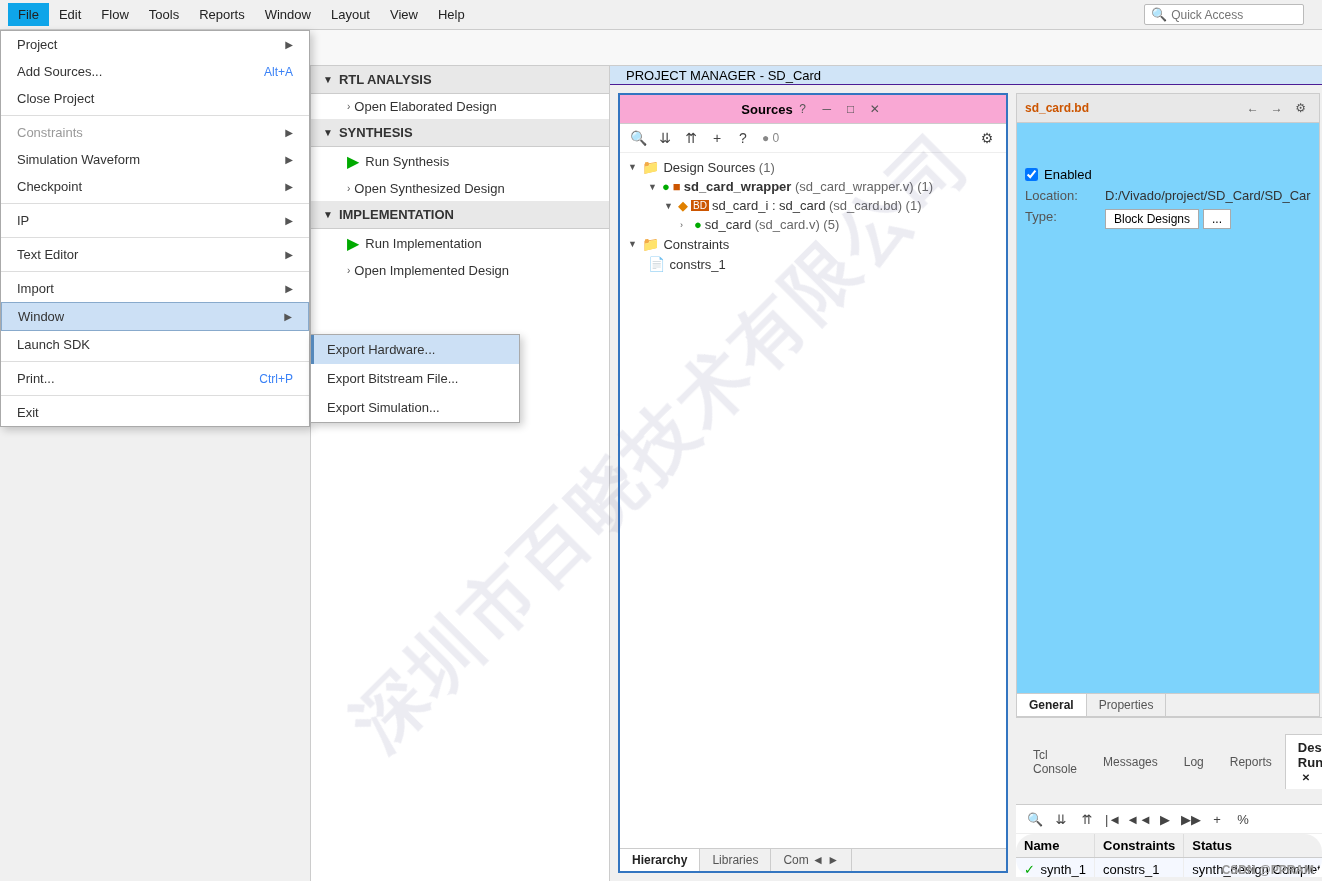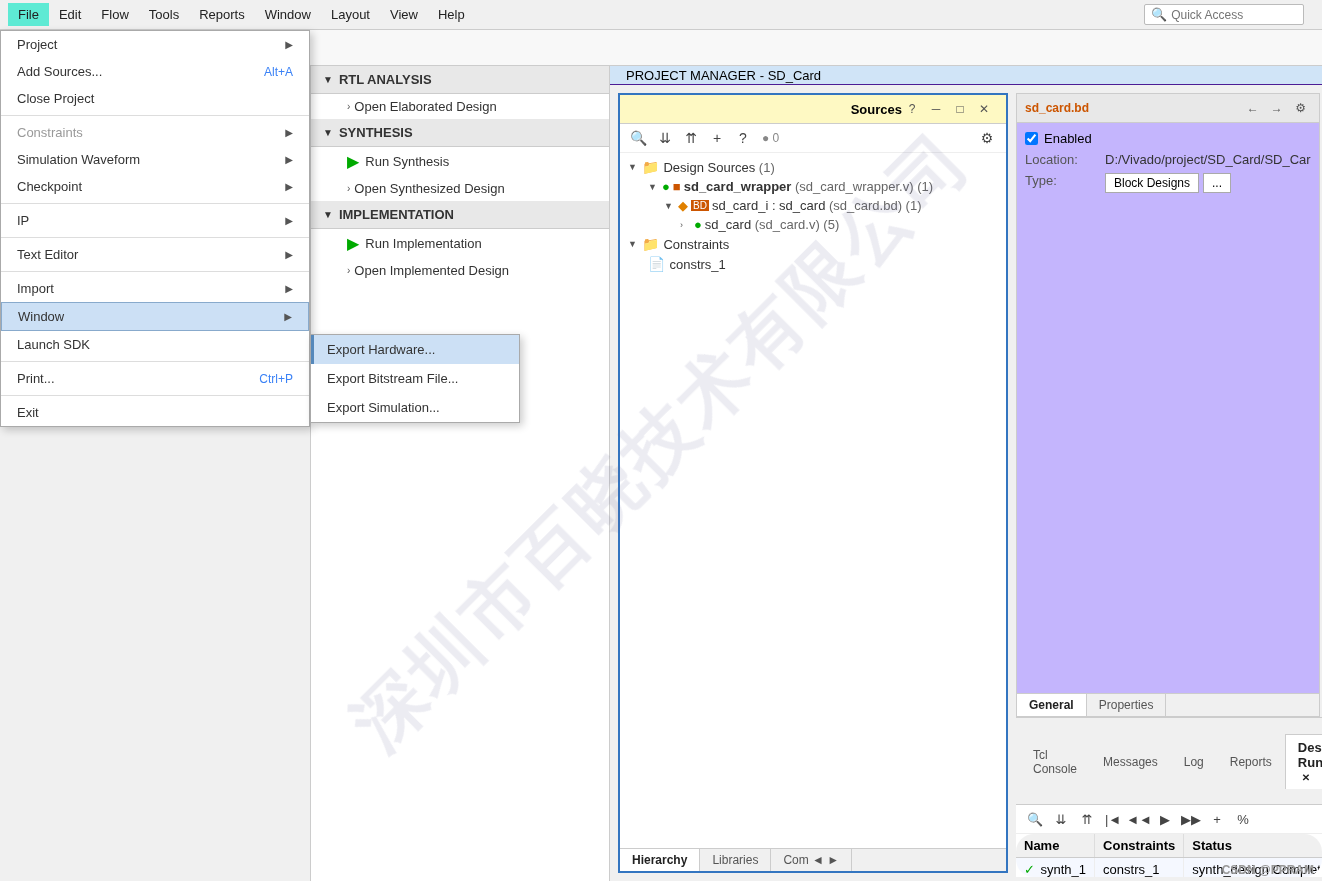--- a/index.html
+++ b/index.html
@@ -13,21 +13,21 @@
       height: 30px;
       padding: 0 8px;
       position: relative;
       z-index: 100;
     }
     .menubar-item {
       padding: 4px 10px;
       cursor: pointer;
       color: #222;
     }
-    .menubar-item.active { background: #5eead4; }
+    .menubar-item.active { background: #0ea5e9; }
     .menubar-separator { flex: 1; }
     .quick-access {
       display: flex; align-items: center;
       border: 1px solid #bbb;
       border-radius: 2px;
       padding: 2px 6px;
       background: white;
       width: 160px;
       margin-right: 10px;
     }
@@ -158,22 +158,22 @@
     
     .sources-panel {
       width: 390px;
       border: 2px solid #3375c0;
       background: white;
       margin: 8px;
       display: flex;
       flex-direction: column;
     }
     .panel-header {
-      display: flex; align-items: center; justify-content: flex-end;
-      background: #fef9c3;
+      display: flex; align-items: center; justify-content: center;
+      background: #f9a8d4;
       padding: 4px 12px;
       border-bottom: 1px solid #ccc;
     }
     .panel-title { font-weight: bold; font-size: 13px; }
     .panel-controls { display: flex; align-items: center; gap: 4px; }
     .panel-ctrl-btn {
       width: 20px; height: 20px;
       display: flex; align-items: center; justify-content: center;
       cursor: pointer; font-size: 12px; color: #555;
       border: none; background: transparent;
@@ -222,24 +222,25 @@
       font-size: 12px;
       border-right: 1px solid #ccc;
       color: #555;
     }
     .panel-tab.active { background: white; font-weight: bold; color: #222; }
 
     
     .bd-panel {
       flex: 1;
       border: 1px solid #ccc;
-      background: #c4b5fd;
+      background: #7dd3fc;
       margin: 8px 8px 8px 0;
       display: flex;
       flex-direction: column;
+      gap: 36px;
     }
     .bd-header {
       display: flex; align-items: center; justify-content: space-between;
       background: #e8e8e8;
       padding: 4px 8px;
       border-bottom: 1px solid #ccc;
     }
     .bd-title { font-weight: bold; font-size: 12px; color: #cc5500; }
     .bd-content {
       flex: 1;

